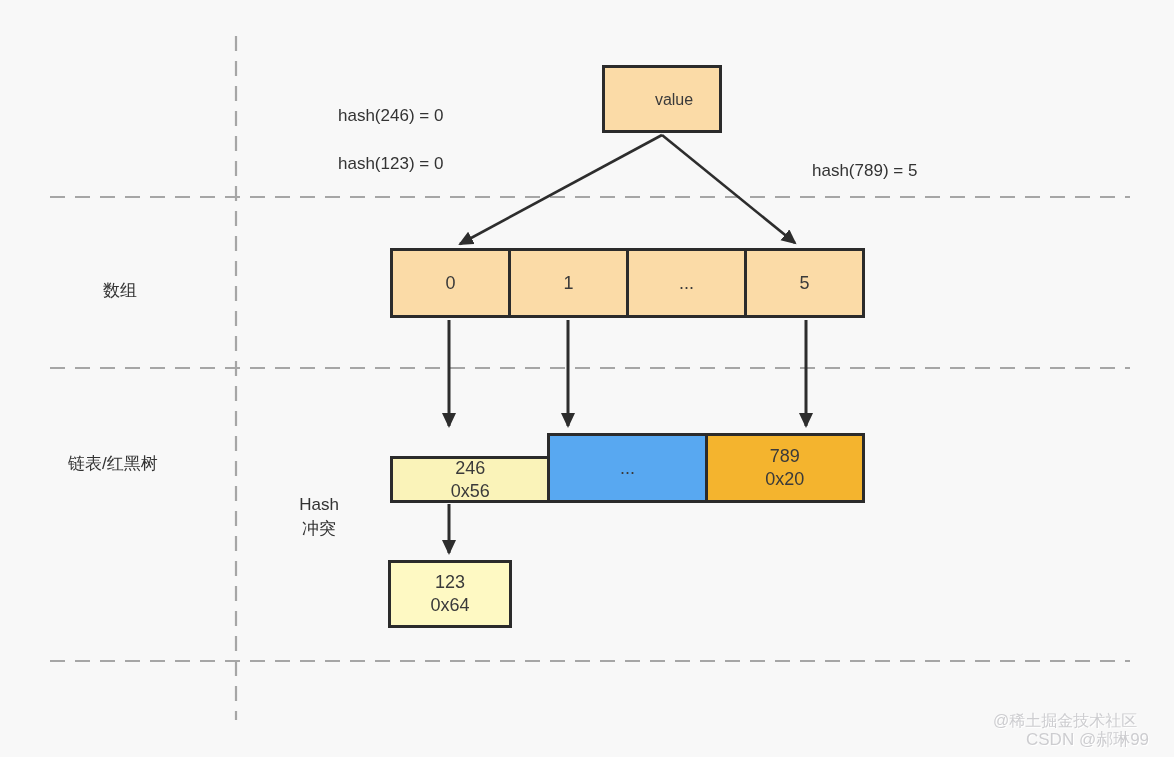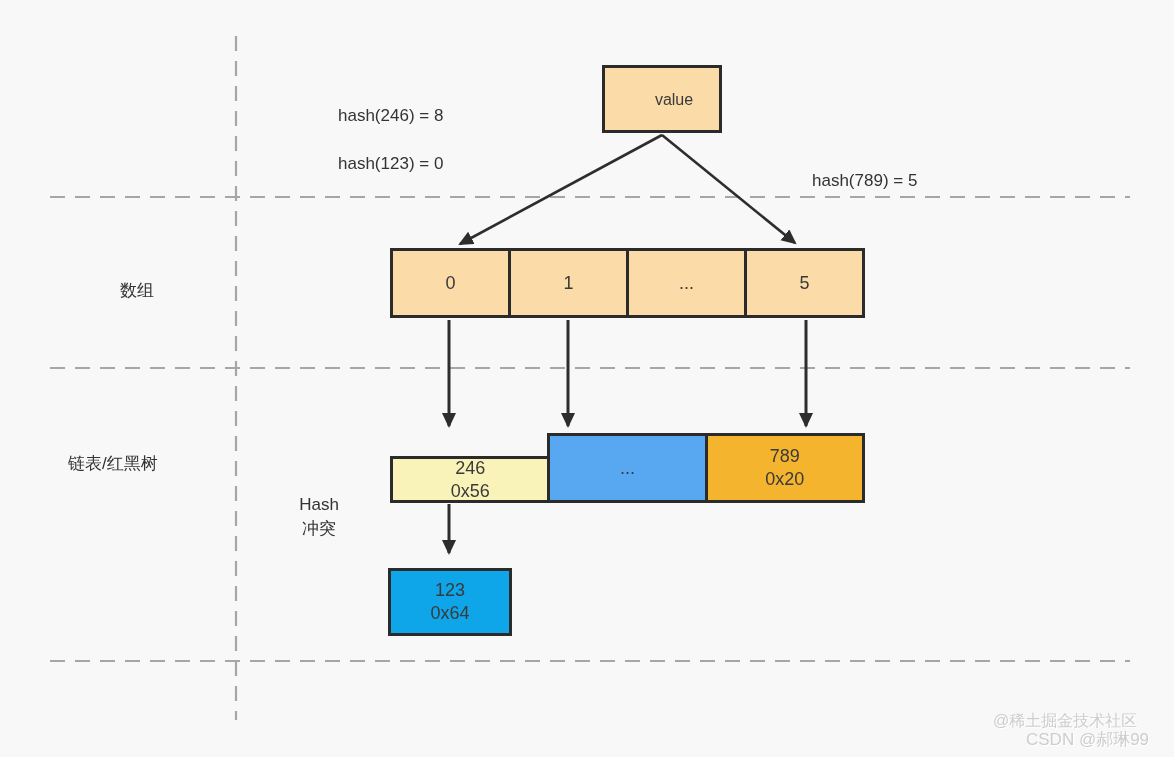--- a/index.html
+++ b/index.html
@@ -55,22 +55,22 @@
   .cell + .cell { margin-left: -3px; }
   .overflow-box { left: 388px; top: 560px; width: 124px; height: 68px; }
   .lbl {
     position: absolute;
     font-size: 17px;
     color: #333;
     white-space: nowrap;
   }
   .lbl-hash246 { left: 338px; top: 106px; }
   .lbl-hash123 { left: 338px; top: 154px; }
-  .lbl-hash789 { left: 812px; top: 171px; }
-  .lbl-array   { left: 120px; top: 279px; }
+  .lbl-hash789 { left: 812px; top: 161px; }
+  .lbl-array   { left: 103px; top: 279px; }
   .lbl-list    { left: 68px;  top: 452px; }
   .lbl-collision {
     left: 288px; top: 493px; width: 62px;
     text-align: center; line-height: 24px;
   }
   .watermark {
     position: absolute;
     white-space: nowrap;
     color: #cdcdd0;
     text-shadow: 1px 1px 0 #ffffff;
@@ -99,21 +99,21 @@
     <line x1="662" y1="135" x2="460" y2="244" stroke="#2d2d2d" stroke-width="2.6" marker-end="url(#ah)"></line>
     <line x1="662" y1="135" x2="795" y2="243" stroke="#2d2d2d" stroke-width="2.6" marker-end="url(#ah)"></line>
 
     <line x1="449" y1="320" x2="449" y2="426" stroke="#2d2d2d" stroke-width="3" marker-end="url(#ah)"></line>
     <line x1="568" y1="320" x2="568" y2="426" stroke="#2d2d2d" stroke-width="3" marker-end="url(#ah)"></line>
     <line x1="806" y1="320" x2="806" y2="426" stroke="#2d2d2d" stroke-width="3" marker-end="url(#ah)"></line>
 
     <line x1="449" y1="504" x2="449" y2="553" stroke="#2d2d2d" stroke-width="3" marker-end="url(#ah)"></line>
   </svg>
 
-  <div class="lbl lbl-hash246">hash(246) = 8</div>
+  <div class="lbl lbl-hash246">hash(246) = 0</div>
   <div class="lbl lbl-hash123">hash(123) = 0</div>
   <div class="lbl lbl-hash789">hash(789) = 5</div>
 
   <div class="lbl lbl-array">数组</div>
   <div class="lbl lbl-list">链表/红黑树</div>
   <div class="lbl lbl-collision">
     <div>Hash</div>
     <div>冲突</div>
   </div>
 
@@ -143,21 +143,21 @@
     </div>
     <div class="cell" style="background: rgb(88, 168, 241);">
       <div>...</div>
     </div>
     <div class="cell" style="background: rgb(244, 180, 46);">
       <div>789</div>
       <div>0x20</div>
     </div>
   </div>
 
-  <div class="box overflow-box" style="background: #0ea5e9; margin-top: 8px;">
+  <div class="box overflow-box" style="background: #fef9c3;">
     <div>123</div>
     <div>0x64</div>
   </div>
 
   <div class="watermark wm-1">@稀土掘金技术社区</div>
   <div class="watermark wm-2">CSDN @郝琳99</div>
 
 </div>
 
 </body></html>

